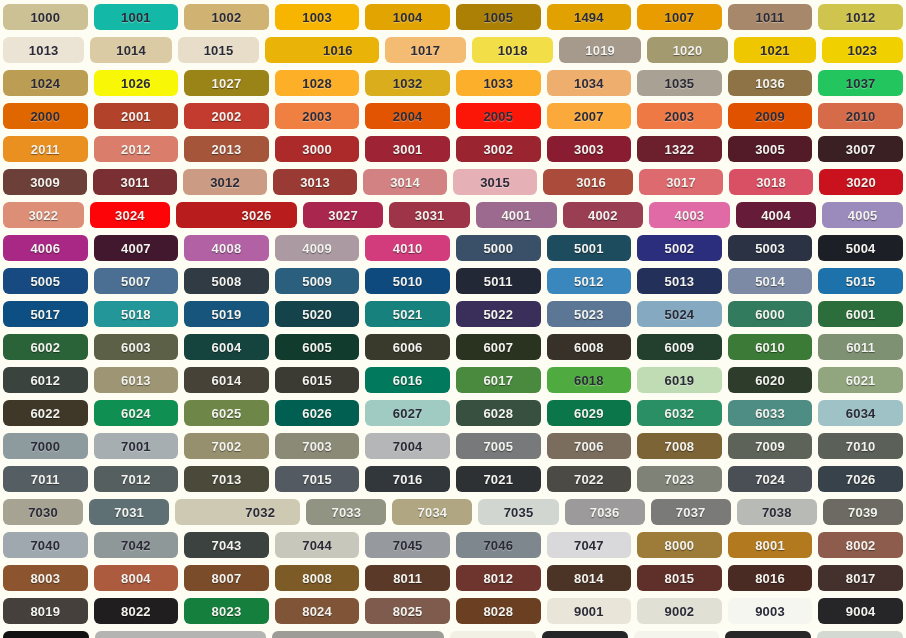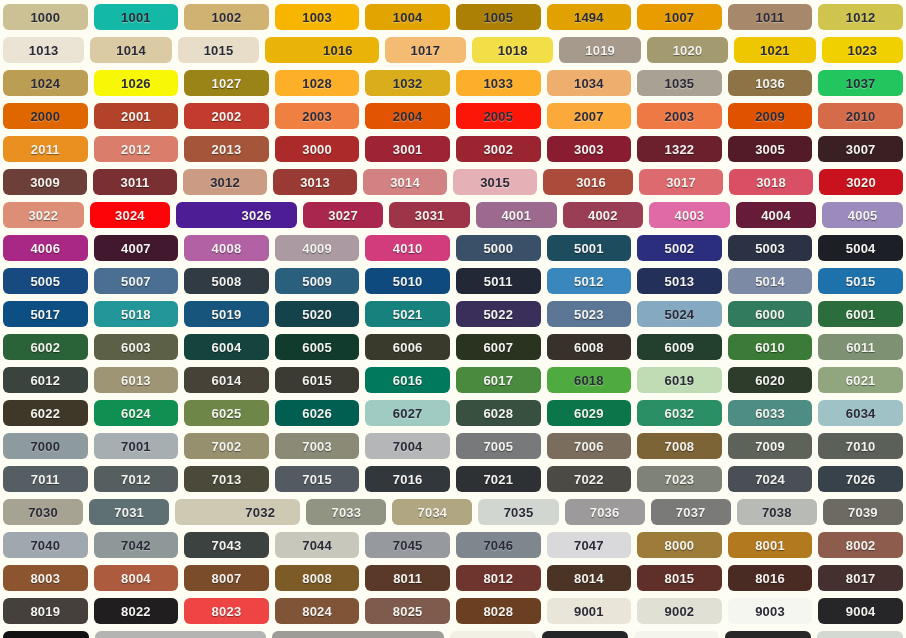--- a/index.html
+++ b/index.html
@@ -260,21 +260,21 @@
         <span class="swatch-label">3020</span>
       </div>
     </div>
     <div class="ral-row">
       <div class="swatch light-text" style="background: rgb(220, 142, 118);">
         <span class="swatch-label">3022</span>
       </div>
       <div class="swatch light-text" style="background: rgb(253, 4, 9);">
         <span class="swatch-label">3024</span>
       </div>
-      <div class="swatch light-text" style="background: #4c1d95; padding-left: 40px;">
+      <div class="swatch light-text" style="background: #b91c1c; padding-left: 40px;">
         <span class="swatch-label">3026</span>
       </div>
       <div class="swatch light-text" style="background: rgb(169, 38, 79);">
         <span class="swatch-label">3027</span>
       </div>
       <div class="swatch light-text" style="background: rgb(158, 52, 71);">
         <span class="swatch-label">3031</span>
       </div>
       <div class="swatch light-text" style="background: rgb(156, 106, 143);">
         <span class="swatch-label">4001</span>
@@ -644,21 +644,21 @@
         <span class="swatch-label">8017</span>
       </div>
     </div>
     <div class="ral-row">
       <div class="swatch light-text" style="background: rgb(70, 64, 61);">
         <span class="swatch-label">8019</span>
       </div>
       <div class="swatch light-text" style="background: rgb(32, 30, 31);">
         <span class="swatch-label">8022</span>
       </div>
-      <div class="swatch light-text" style="background: #ef4444;">
+      <div class="swatch light-text" style="background: #15803d;">
         <span class="swatch-label">8023</span>
       </div>
       <div class="swatch light-text" style="background: rgb(127, 84, 55);">
         <span class="swatch-label">8024</span>
       </div>
       <div class="swatch light-text" style="background: rgb(126, 91, 76);">
         <span class="swatch-label">8025</span>
       </div>
       <div class="swatch light-text" style="background: rgb(107, 63, 34);">
         <span class="swatch-label">8028</span>

